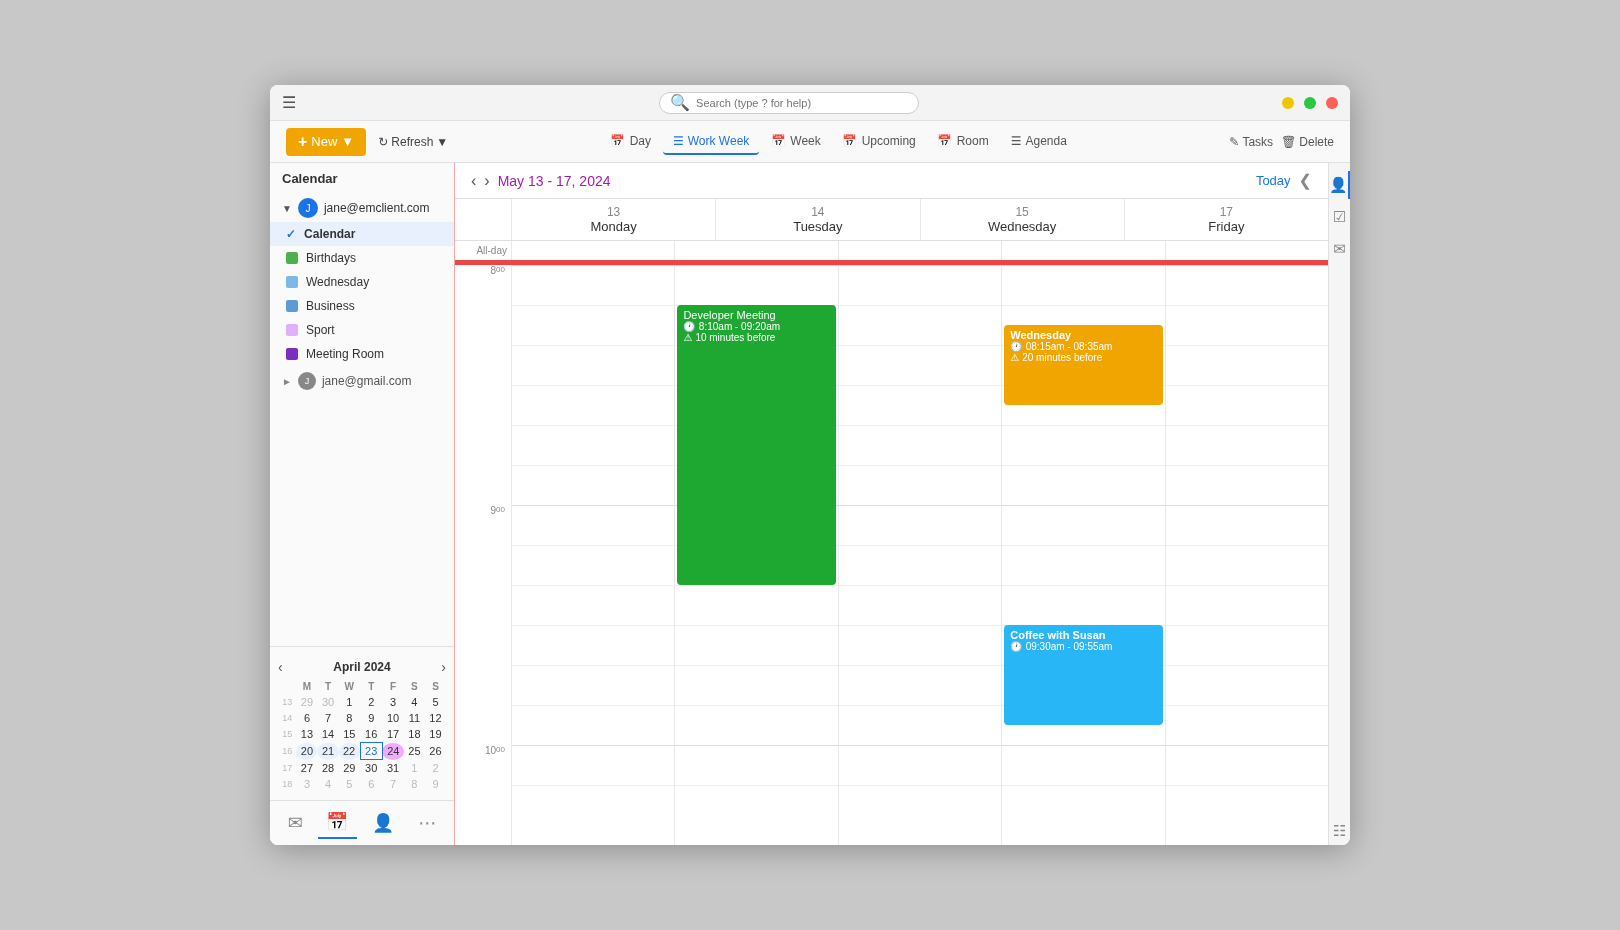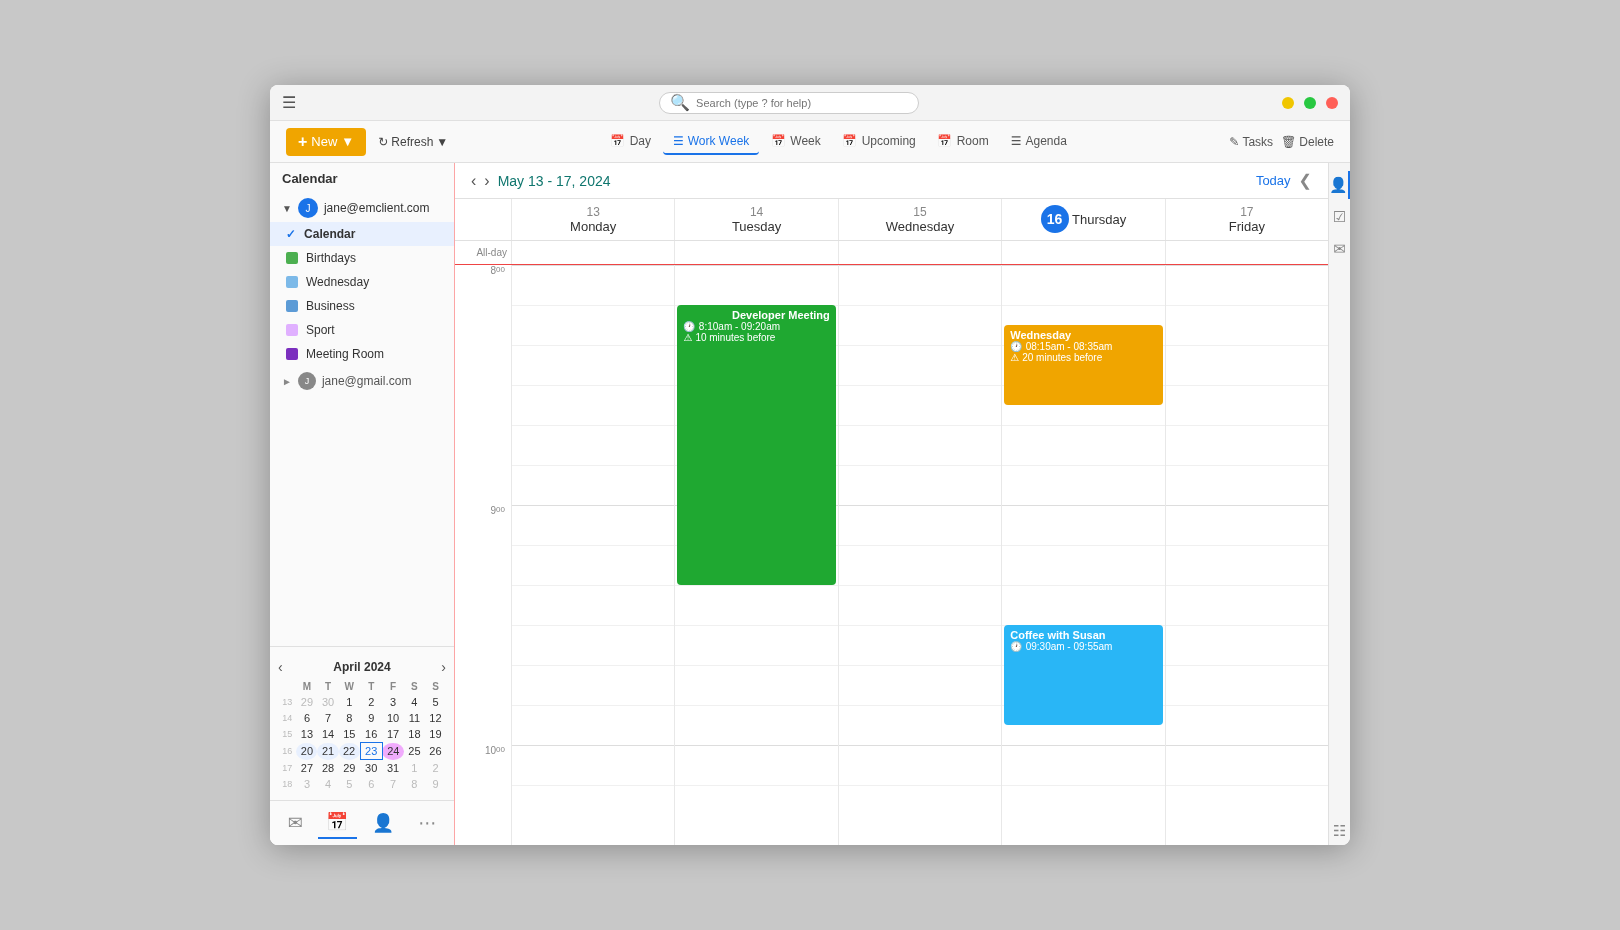--- a/index.html
+++ b/index.html
@@ -50,33 +50,33 @@
     .mini-cal-grid td { font-size: 11px; text-align: center; padding: 2px 3px; cursor: pointer; color: #333; border-radius: 50%; }
     .mini-cal-grid td.other-month { color: #bbb; }
     
     .sidebar-bottom { display: flex; align-items: center; justify-content: space-around; padding: 6px; border-top: 1px solid #e0e0e0; background: #fafafa; }
     .bottom-nav-btn { background: none; border: none; cursor: pointer; font-size: 18px; color: #888; padding: 4px 8px; }
     .bottom-nav-btn.active { color: #1a73e8; border-bottom: 2px solid #1a73e8; }
     
     .cal-area { flex: 1; display: flex; flex-direction: column; overflow: hidden; }
     .cal-header { display: flex; align-items: center; padding: 8px 16px; border-bottom: 1px solid #e0e0e0; gap: 8px; }
     .cal-nav-btn { background: none; border: none; cursor: pointer; font-size: 16px; color: #555; }
-    .cal-range { font-size: 14px; font-weight: 500; color: #0f766e; flex: 1; }
+    .cal-range { font-size: 14px; font-weight: 500; color: #a21caf; flex: 1; }
     .cal-today-btn { background: none; border: none; color: #1a73e8; font-size: 13px; cursor: pointer; }
     .cal-collapse-btn { background: none; border: none; font-size: 16px; color: #888; cursor: pointer; }
     
     .cal-columns-header { display: flex; border-bottom: 1px solid #e0e0e0; }
     .time-gutter { width: 56px; flex-shrink: 0; }
     .day-col-header { flex: 1; text-align: center; padding: 6px 0; border-left: 1px solid #e8e8e8; }
     .day-num { font-size: 12px; color: #888; }
     .day-name { font-size: 13px; font-weight: 500; color: #333; }
     .day-circle { display: inline-flex; align-items: center; justify-content: center; width: 28px; height: 28px; border-radius: 50%; font-size: 14px; font-weight: 600; }
     .day-circle.today { background: #1a73e8; color: #fff; }
     
-    .all-day-row { display: flex; border-bottom: 1px solid #ef4444; min-height: 24px; }
+    .all-day-row { display: flex; border-bottom: 5px solid #ef4444; min-height: 24px; }
     .all-day-label { width: 56px; font-size: 10px; color: #888; display: flex; align-items: center; justify-content: flex-end; padding-right: 4px; }
     .all-day-cell { flex: 1; border-left: 1px solid #e8e8e8; }
     
     .cal-grid-body { flex: 1; overflow-y: auto; position: relative; }
     .event-block { position: absolute; left: 2px; right: 2px; border-radius: 4px; padding: 4px 6px; font-size: 11px; overflow: hidden; cursor: pointer; }
     
     .status-bar { height: 24px; background: #f3f3f3; border-top: 1px solid #e0e0e0; display: flex; align-items: center; padding: 0 16px; font-size: 11px; color: #666; justify-content: space-between; }
     
     .right-sidebar { width: 22px; background: #f5f5f5; border-left: 1px solid #e0e0e0; display: flex; flex-direction: column; align-items: center; padding-top: 8px; gap: 4px; }
     .rsb-btn { background: none; border: none; cursor: pointer; width: 20px; height: 28px; display: flex; align-items: center; justify-content: center; font-size: 15px; color: #888; }
@@ -312,27 +312,20 @@
         </div>
         <div class="day-col-header">
           <div class="day-num">14</div>
           <div class="day-name">Tuesday</div>
         </div>
         <div class="day-col-header">
           <div class="day-num">15</div>
           <div class="day-name">Wednesday</div>
         </div>
         <div class="day-col-header">
-          <div class="day-num"></div>
-          <div class="day-name">
-            <span class="day-circle today">16</span>
-            Thursday
-          </div>
-        </div>
-        <div class="day-col-header">
           <div class="day-num">17</div>
           <div class="day-name">Friday</div>
         </div>
       </div>
 
       <div class="all-day-row">
         <div class="all-day-label">All-day</div>
         <div class="all-day-cell"></div>
         <div class="all-day-cell"></div>
         <div class="all-day-cell"></div>
@@ -372,21 +365,21 @@
                 <div style="position: absolute; left: 0px; right: 0px; top: 320px; border-top: 1px solid rgb(240, 240, 240);"></div>
                 <div style="position: absolute; left: 0px; right: 0px; top: 360px; border-top: 1px solid rgb(240, 240, 240);"></div>
                 <div style="position: absolute; left: 0px; right: 0px; top: 400px; border-top: 1px solid rgb(240, 240, 240);"></div>
                 <div style="position: absolute; left: 0px; right: 0px; top: 440px; border-top: 1px solid rgb(240, 240, 240);"></div>
                 <div style="position: absolute; left: 0px; right: 0px; top: 480px; border-top: 1px solid rgb(221, 221, 221);"></div>
                 <div style="position: absolute; left: 0px; right: 0px; top: 520px; border-top: 1px solid rgb(240, 240, 240);"></div>
               </div>
               <div style="flex: 1 1 0%; border-left: 1px solid rgb(232, 232, 232); position: relative; height: 100%;"></div>
               <div style="flex: 1 1 0%; border-left: 1px solid rgb(232, 232, 232); position: relative; height: 100%;">
                 <div class="event-block" style="position: absolute; top: 40px; height: 280px; left: 2px; right: 2px; background: rgb(31, 168, 49); border-radius: 4px; padding: 4px 6px; color: rgb(255, 255, 255); font-size: 11px; overflow: hidden; cursor: pointer;">
-                  <div style="font-weight: 700; font-size: 11px; text-align: right;">Developer Meeting</div>
+                  <div style="font-weight: 400; font-size: 11px;">Developer Meeting</div>
                   <div style="font-size: 10px; display: flex; align-items: center; gap: 3px;"><span style="font-size:10px;">🕐</span> 8:10am - 09:20am</div>
                   <div style="font-size: 10px; display: flex; align-items: center; gap: 3px;"><span style="font-size:10px;">⚠</span> 10 minutes before</div>
                 </div>
               </div>
               <div style="flex: 1 1 0%; border-left: 1px solid rgb(232, 232, 232); position: relative; height: 100%;"></div>
               <div style="flex: 1 1 0%; border-left: 1px solid rgb(232, 232, 232); position: relative; height: 100%;">
                 <div class="event-block" style="position: absolute; top: 60px; height: 80px; left: 2px; right: 2px; background: rgb(240, 165, 0); border-radius: 4px; padding: 4px 6px; color: rgb(255, 255, 255); font-size: 11px; overflow: hidden; cursor: pointer;">
                   <div style="font-weight: 600; font-size: 11px;">Wednesday</div>
                   <div style="font-size: 10px; display: flex; align-items: center; gap: 3px;"><span style="font-size:10px;">🕐</span> 08:15am - 08:35am</div>
                   <div style="font-size: 10px; display: flex; align-items: center; gap: 3px;"><span style="font-size:10px;">⚠</span> 20 minutes before</div>

